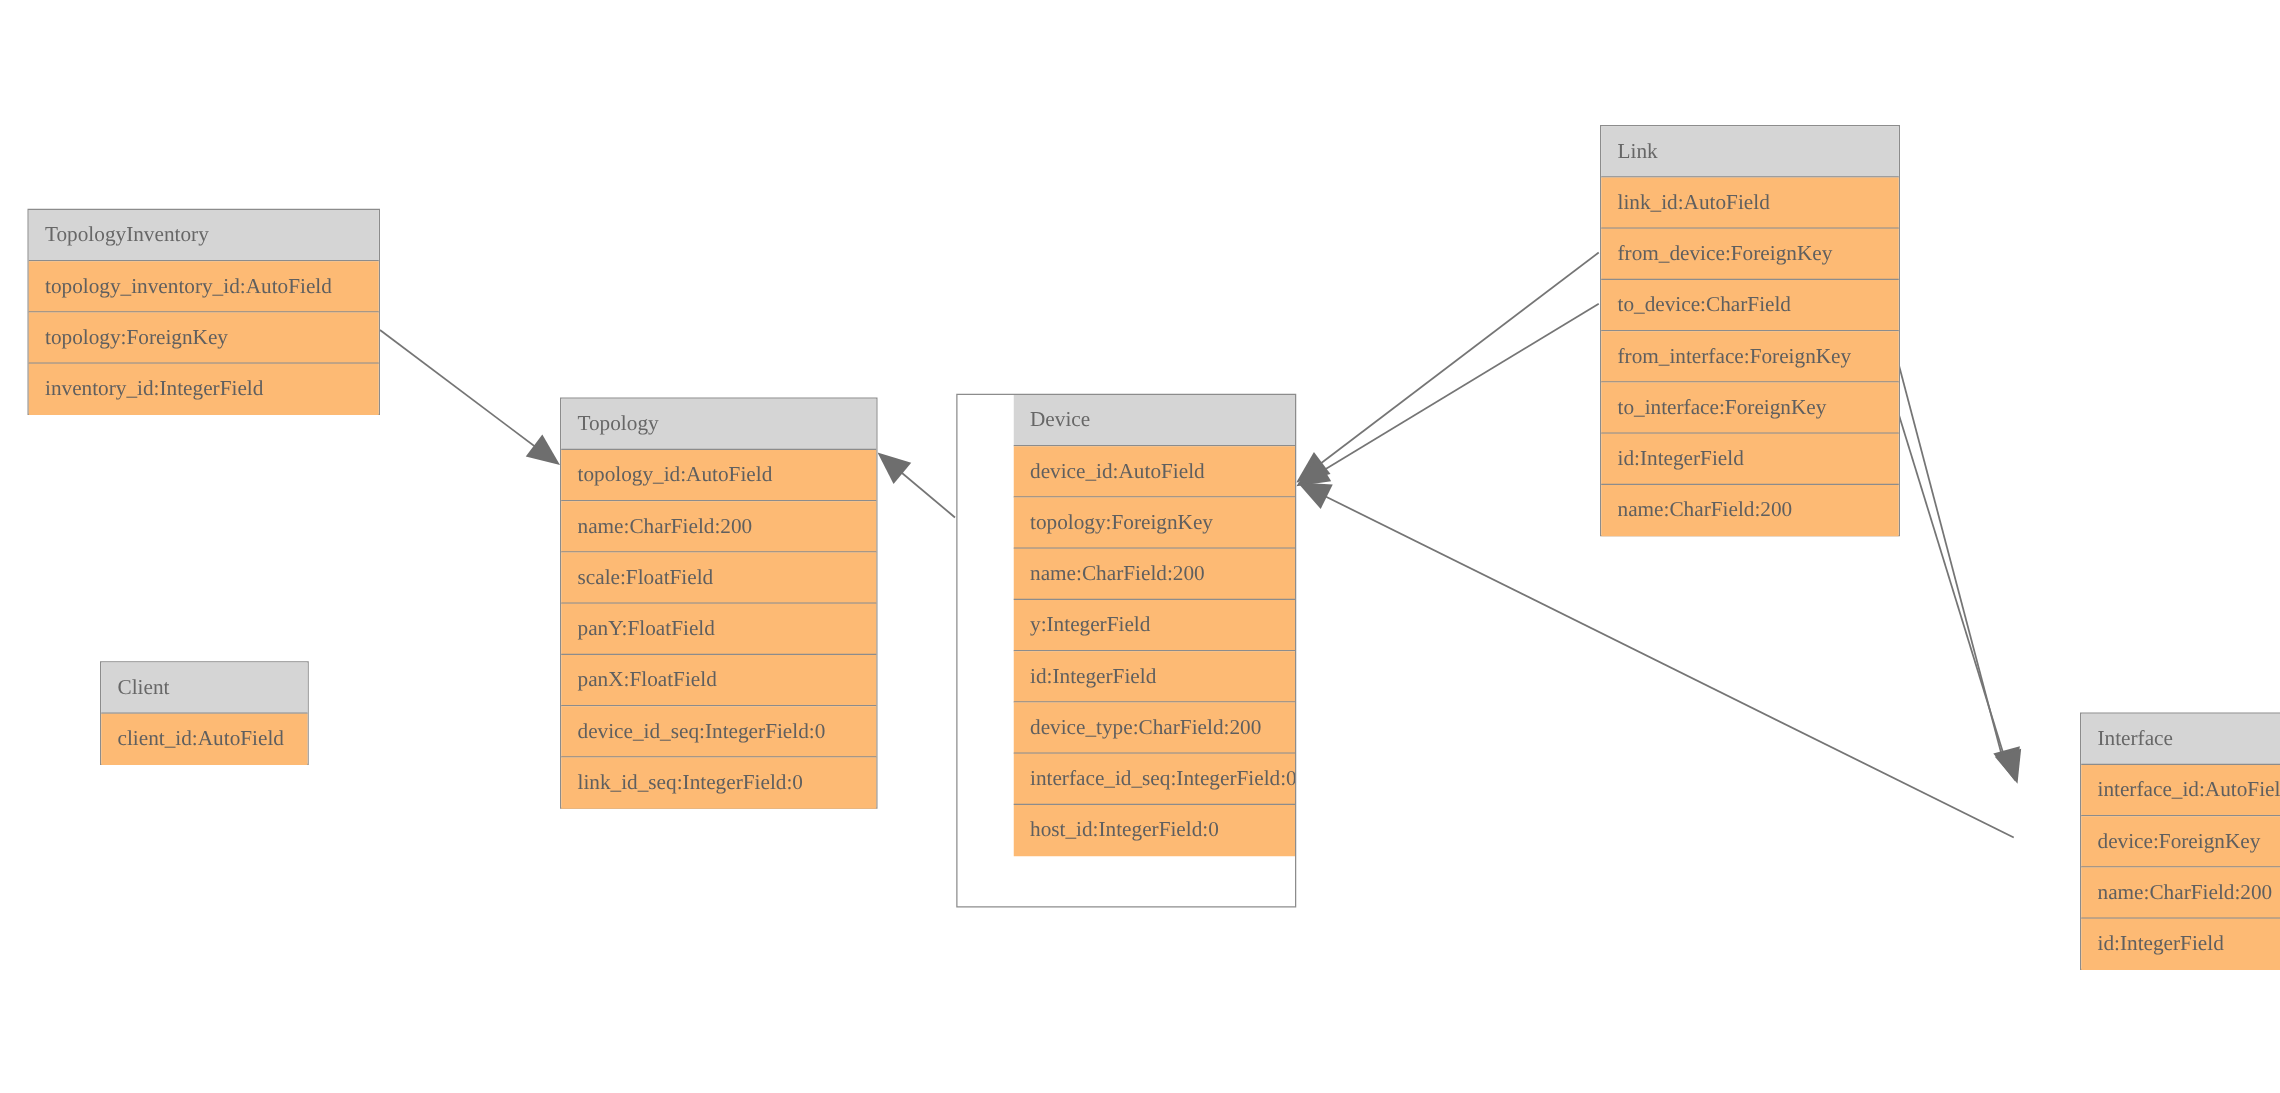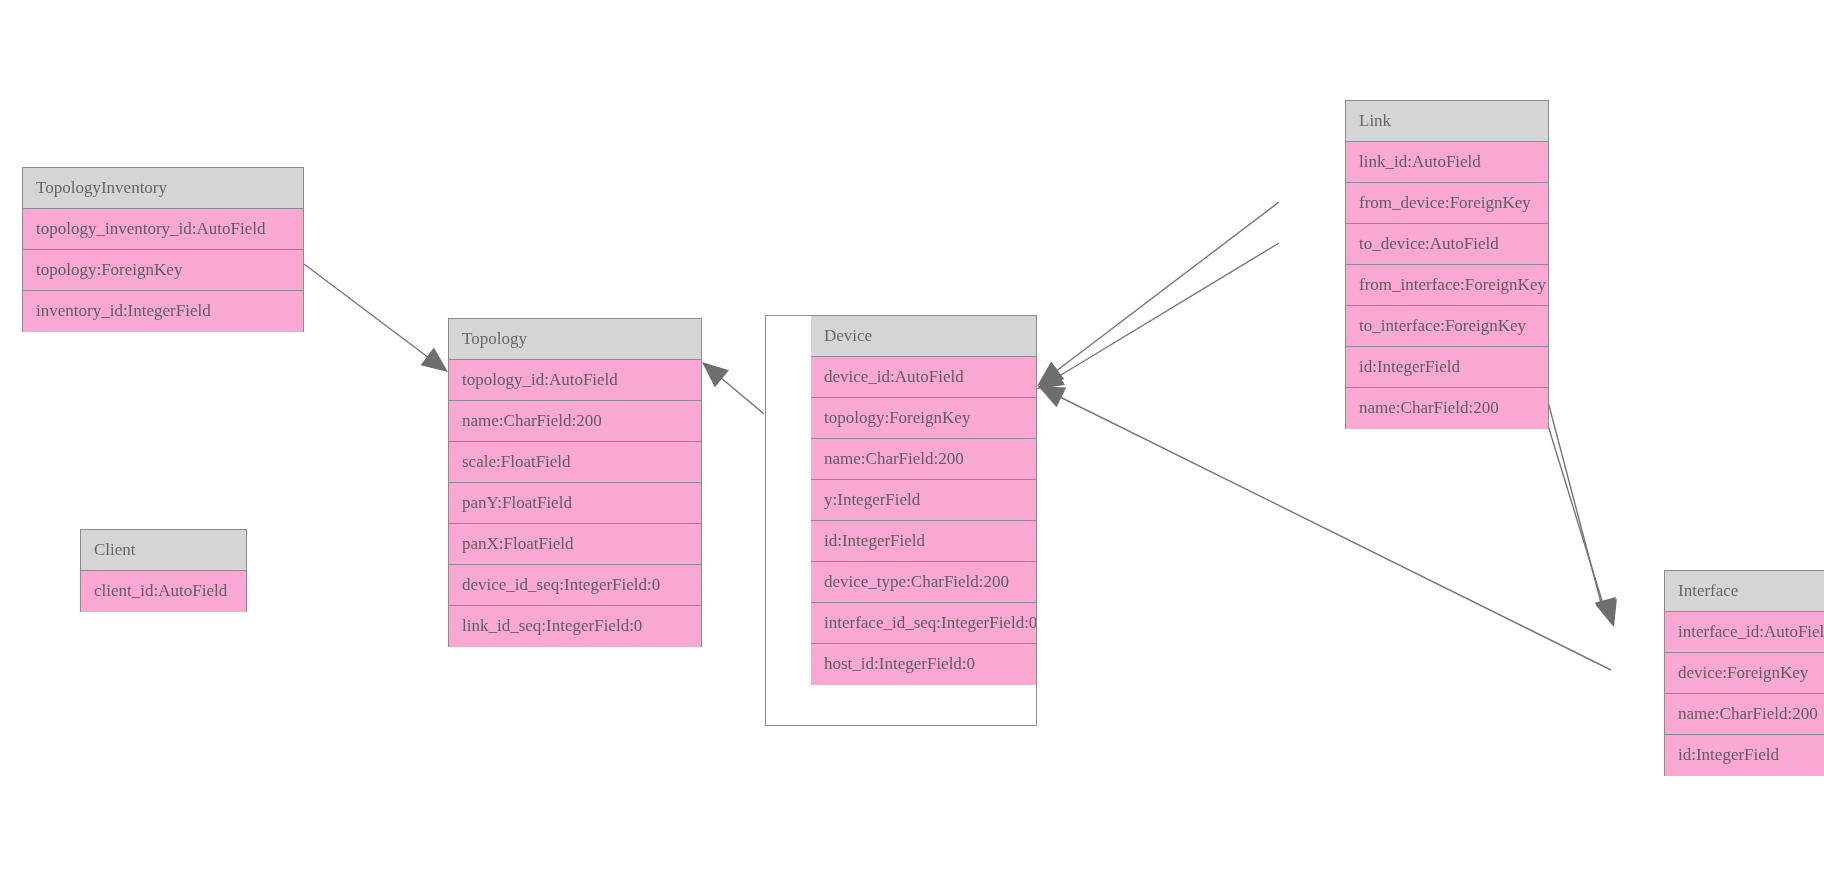--- a/index.html
+++ b/index.html
@@ -45,21 +45,21 @@
   .entity-row {
     box-sizing: border-box;
     height: 41px;
     line-height: 40px;
     border-bottom: 1px solid #8c8c8c;
     color: #5f5f5f;
     font-size: 17px;
     padding: 0 0 0 13px;
     white-space: nowrap;
     overflow: hidden;
-    background: #f9a8d4;
+    background: #fdba74;
   }
   .entity-row:last-child {
     border-bottom: none;
   }
 </style>
 </head>
 <body>
 
 <div id="canvas">
 
@@ -109,25 +109,25 @@
         <div class="entity-title">Device</div>
         <div class="entity-row">device_id:AutoField</div>
         <div class="entity-row">topology:ForeignKey</div>
         <div class="entity-row">name:CharField:200</div>
         <div class="entity-row">y:IntegerField</div>
         <div class="entity-row">id:IntegerField</div>
         <div class="entity-row">device_type:CharField:200</div>
         <div class="entity-row">interface_id_seq:IntegerField:0</div>
         <div class="entity-row">host_id:IntegerField:0</div>
       </div>
-      <div class="entity" style="left: 1345px; top: 100px; width: 204px; height: 329px;">
+      <div class="entity" style="left: 1280px; top: 100px; width: 240px; height: 329px;">
         <div class="entity-title">Link</div>
         <div class="entity-row">link_id:AutoField</div>
         <div class="entity-row">from_device:ForeignKey</div>
-        <div class="entity-row">to_device:AutoField</div>
+        <div class="entity-row">to_device:CharField</div>
         <div class="entity-row">from_interface:ForeignKey</div>
         <div class="entity-row">to_interface:ForeignKey</div>
         <div class="entity-row">id:IntegerField</div>
         <div class="entity-row">name:CharField:200</div>
       </div>
       <div class="entity" style="left: 1664px; top: 570px; width: 193px; height: 206px;">
         <div class="entity-title">Interface</div>
         <div class="entity-row">interface_id:AutoField</div>
         <div class="entity-row">device:ForeignKey</div>
         <div class="entity-row">name:CharField:200</div>

